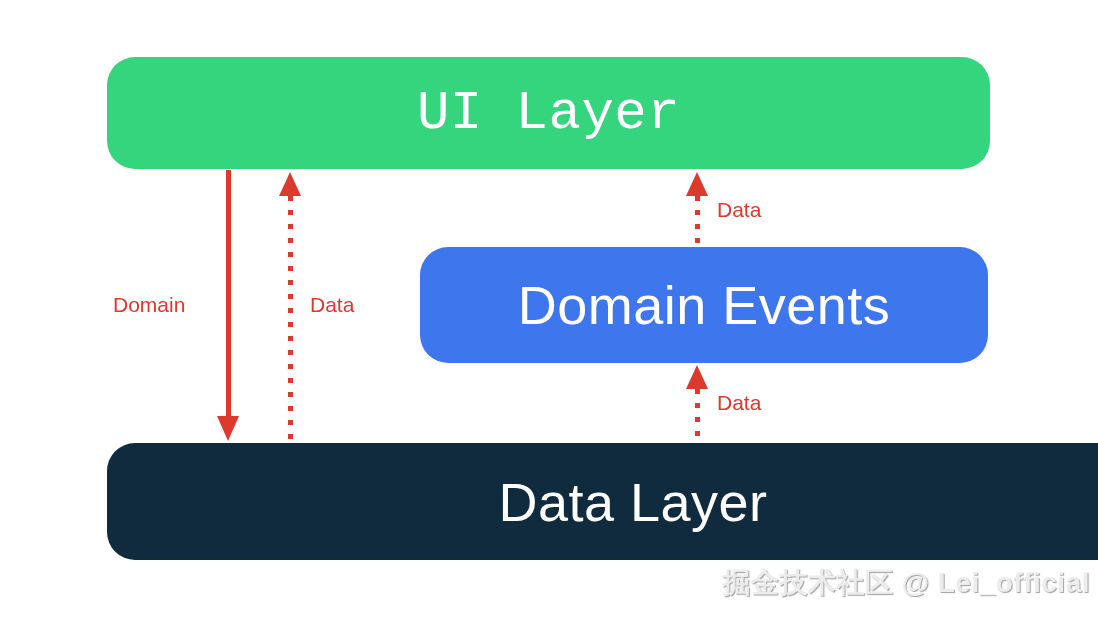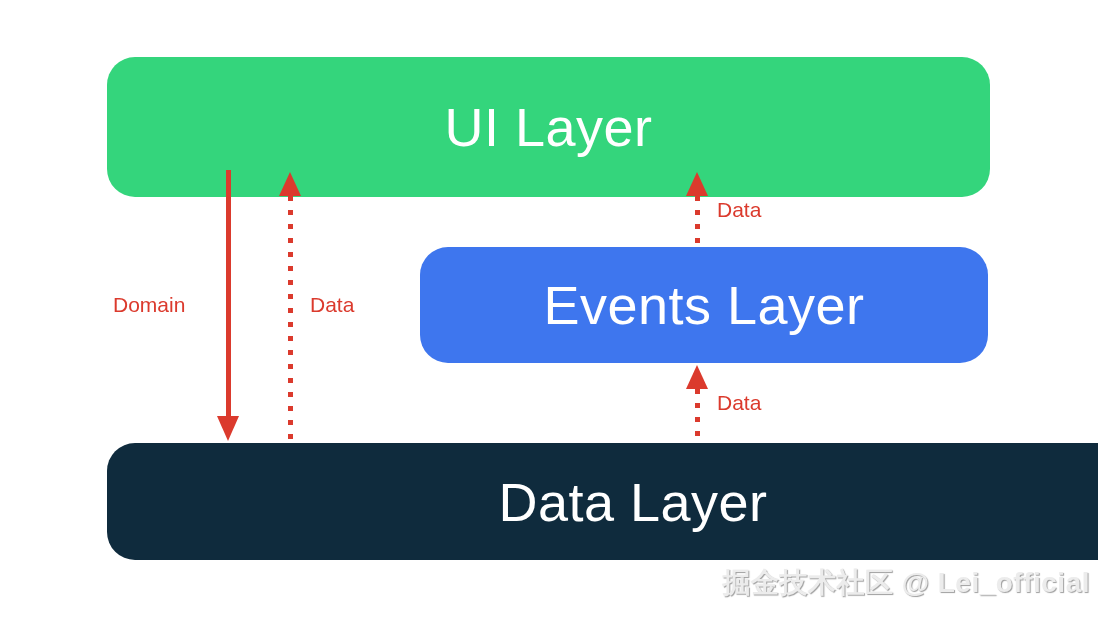--- a/index.html
+++ b/index.html
@@ -19,21 +19,21 @@
     position: absolute;
     border-radius: 28px;
     display: flex;
     align-items: center;
     justify-content: center;
     color: #ffffff;
     font-size: 54px;
     font-weight: 500;
     letter-spacing: 0.5px;
   }
-  .layer-ui     { left: 107px; top: 57px;  width: 883px; height: 140px; }
+  .layer-ui     { left: 107px; top: 57px;  width: 883px; height: 112px; font-family: Liberation Mono, monospace; }
   .layer-domain { left: 420px; top: 247px; width: 568px; height: 116px; }
   .layer-data   { left: 107px; top: 443px; width: 1052px; height: 117px; }
 
   
   .arrow-line-solid {
     position: absolute;
     width: 5px;
     background: var(--arrow, #db3a2d);
   }
   .arrow-line-dotted {
@@ -103,21 +103,21 @@
 </head>
 <body>
 
 <div class="canvas" style="--arrow: #db3a2d; background: rgb(255, 255, 255);">
 
   <div class="layer layer-ui" style="background: rgb(52, 213, 124); color: rgb(255, 255, 255);">
     <span>UI Layer</span>
   </div>
 
   <div class="layer layer-domain" style="background: rgb(62, 118, 238); color: rgb(255, 255, 255);">
-    <span>Events Layer</span>
+    <span>Domain Events</span>
   </div>
 
   <div class="layer layer-data" style="background: rgb(15, 43, 61); color: rgb(255, 255, 255);">
     <span>Data Layer</span>
   </div>
 
   <div id="events-line" class="arrow-line-solid"></div>
   <div id="events-head" class="arrowhead down"></div>
   <div id="label-events" class="arrow-label">Domain</div>
 

